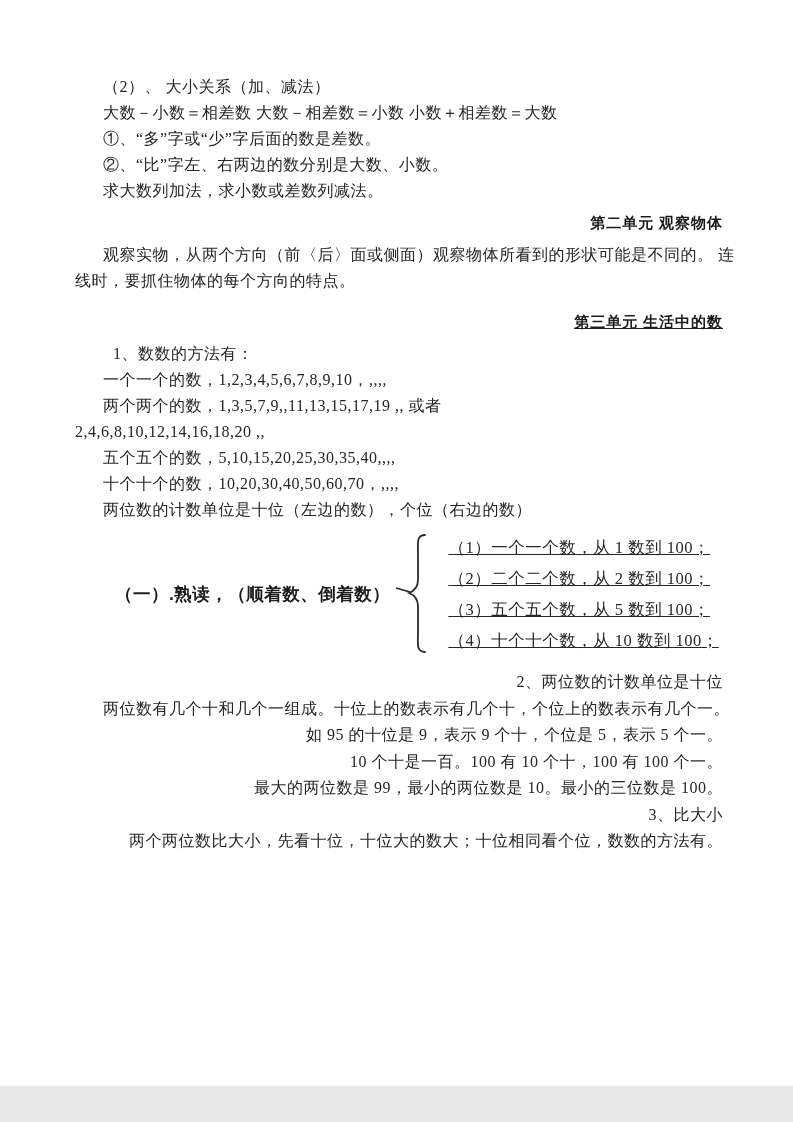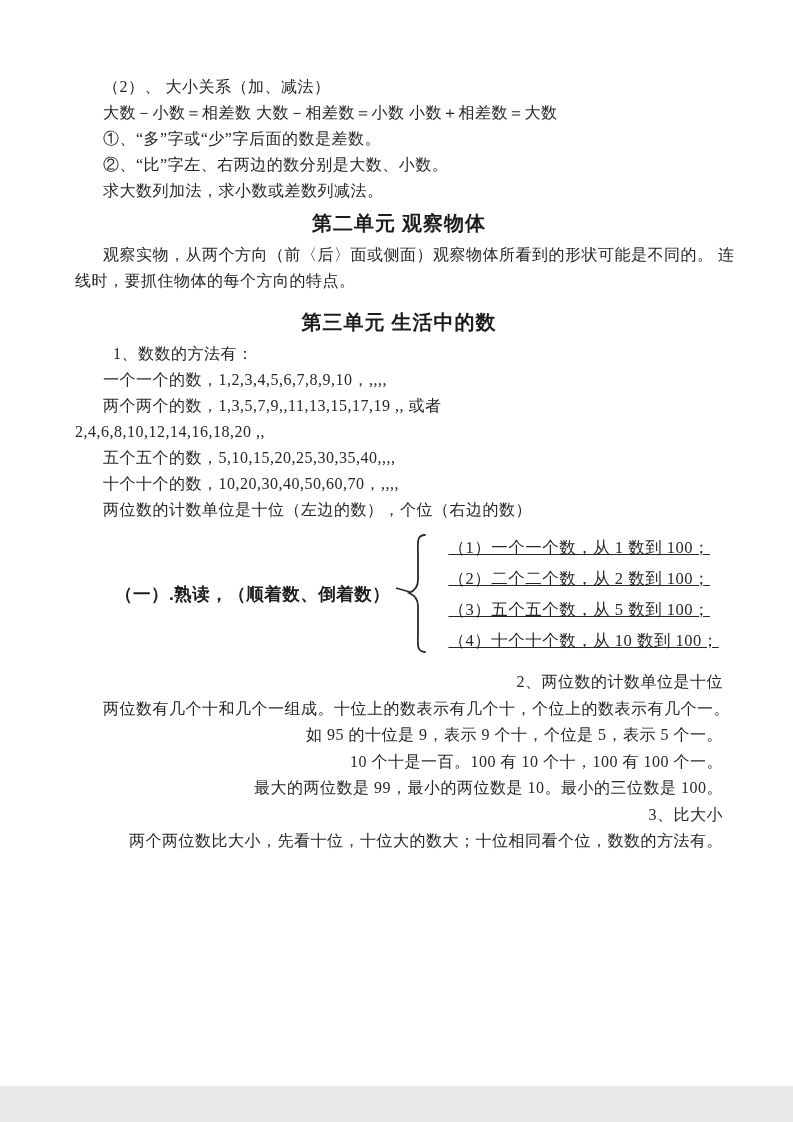--- a/index.html
+++ b/index.html
@@ -18,29 +18,29 @@
   .ln {
     margin: 0;
     font-size: 16px;
     line-height: 26px;
     white-space: nowrap;
     letter-spacing: 0.5px;
   }
   .ind  { padding-left: 28px; }
   .ind2 { padding-left: 38px; }
   .unit-title {
-    font-size: 20px;
+    font-size: 15px;
     font-weight: bold;
-    text-align: center;
+    text-align: right;
     margin: 3px 0 3px 0;
     line-height: 32px;
     letter-spacing: 1px;
     color: #1c1c1c;
   }
-  .para-gap { margin-top: 12px; }
+  .para-gap { margin-top: 12px; text-decoration: underline; }
   
   .bracket-row {
     display: flex;
     align-items: center;
     margin: 9px 0 13px 0;
   }
   .bracket-label {
     font-family: "Liberation Sans", "DejaVu Sans", sans-serif;
     font-weight: bold;
     font-size: 17.5px;

